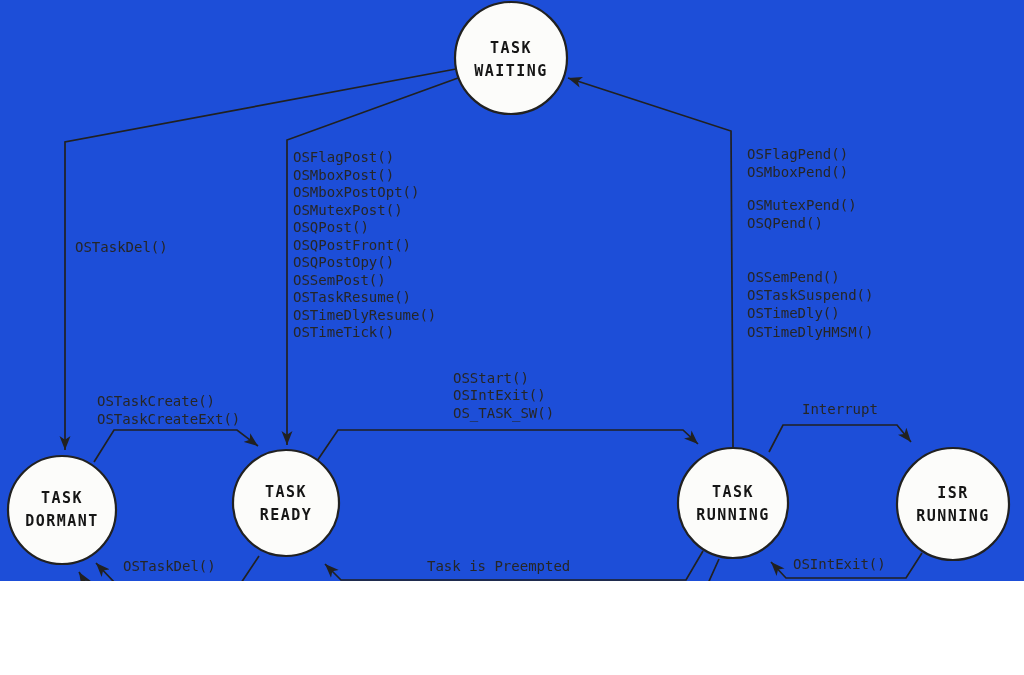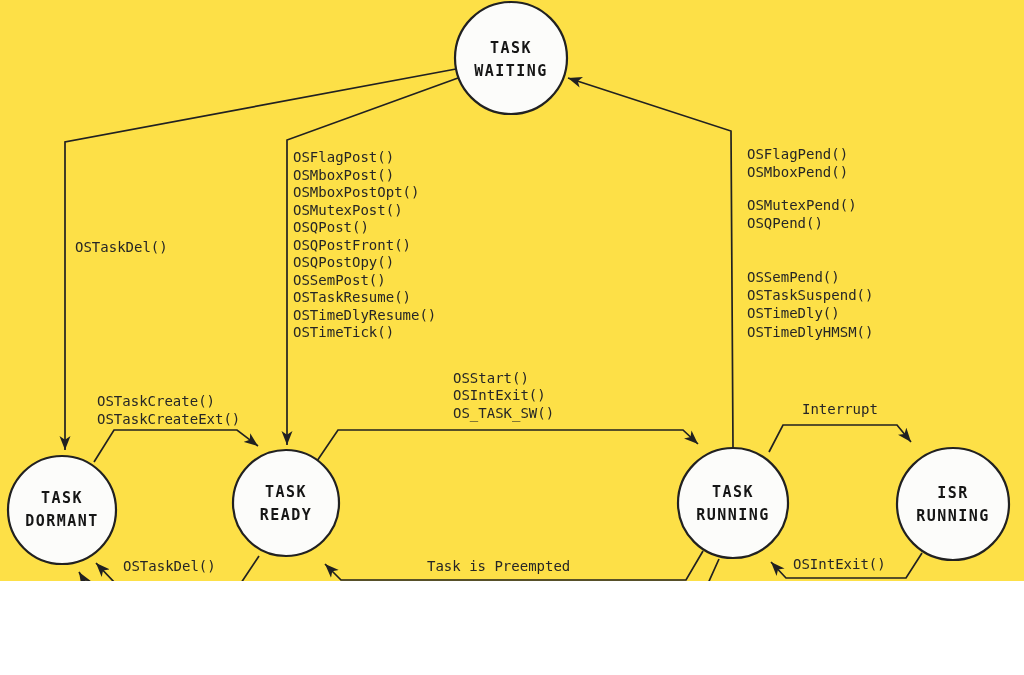--- a/index.html
+++ b/index.html
@@ -1,18 +1,18 @@
 <!DOCTYPE html>
 <html><head>
 <meta charset="utf-8">
 <style>
   html, body { margin: 0; padding: 0; background: #ffffff; }
   .page {
     width: 1024px; height: 581px;
-    background: #fde047;
+    background: #1d4ed8;
     position: relative;
     font-family: "DejaVu Sans Mono", monospace;
     overflow: hidden;
   }
   svg { display: block; }
   .func {
     font-family: "DejaVu Sans Mono", monospace;
     font-size: 14px;
     fill: #262626;
   }

